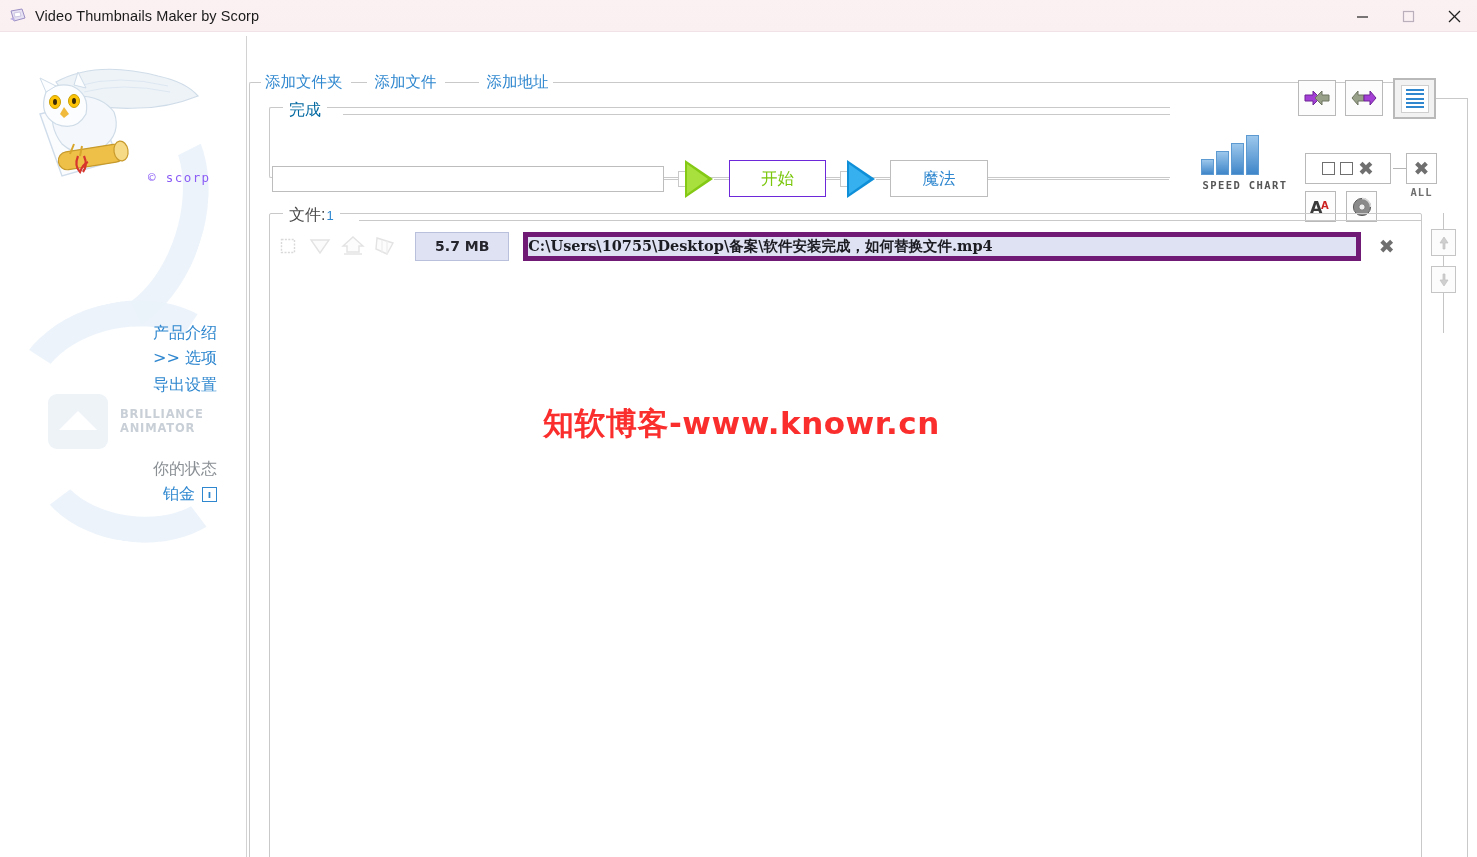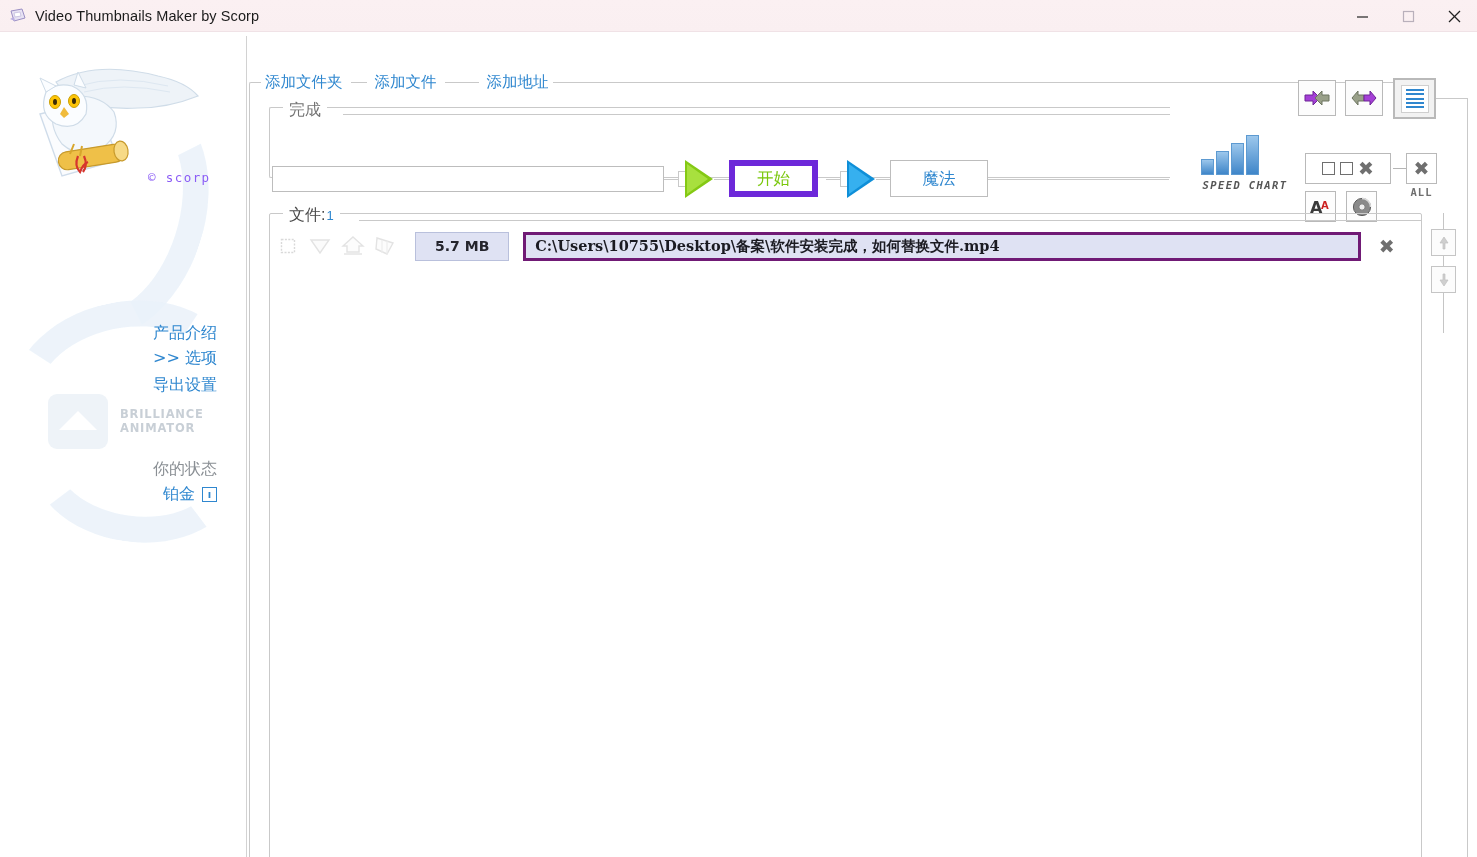--- a/index.html
+++ b/index.html
@@ -158,21 +158,21 @@
 
   
   #group-done {
     position: absolute; left: 22px; top: 59px;
     width: 901px; height: 71px;
     border: 1px solid #c9c9c9; border-right: none;
     border-radius: 2px 0 0 2px;
   }
   #done-legend {
     position: absolute; left: 36px; top: 52px; background: #fff;
-    padding: 0 6px; color: #737373; font-size: 16px; z-index: 4;
+    padding: 0 6px; color: #0369a1; font-size: 16px; z-index: 4;
     font-family: "DejaVu Sans", sans-serif;
   }
   #done-topline {
     position: absolute; left: 96px; top: 66px; width: 827px; height: 1px; background: #c9c9c9;
   }
   #progressbar {
     position: absolute; left: 25px; top: 118px; width: 392px; height: 26px;
     border: 1px solid #bdbdbd; background: #fff;
   }
   .link-stub {
@@ -189,22 +189,22 @@
     border-top: 19px solid transparent; border-bottom: 19px solid transparent;
     border-left: 28px solid #84c914;
   }
   #tri-green-shine {
     position: absolute; left: 440px; top: 116px; width: 0; height: 0;
     border-top: 15px solid transparent; border-bottom: 15px solid transparent;
     border-left: 21px solid #a8e03e;
   }
   #stub-2 { left: 467px; top: 131px; width: 15px; }
   #btn-start {
-    position: absolute; left: 482px; top: 112px; width: 89px; height: 37px;
-    border: 6px solid #6d28d9; background: #fff; cursor: pointer;
+    position: absolute; left: 482px; top: 112px; width: 97px; height: 37px;
+    border: 1px solid #6d28d9; background: #fff; cursor: pointer;
     display: flex; align-items: center; justify-content: center;
     color: #7ac70c; font-size: 16.5px;
     font-family: "DejaVu Sans", sans-serif;
   }
   #stub-3 { left: 579px; top: 131px; width: 14px; }
   #sq-2 { left: 593px; top: 123px; width: 16px; height: 16px; }
   #tri-blue {
     left: 600px; top: 112px;
     border-top: 19px solid transparent; border-bottom: 19px solid transparent;
     border-left: 28px solid #0f8fd8;
@@ -225,21 +225,20 @@
   #stub-5 { left: 741px; top: 131px; width: 181px; }
 
   
   #speedchart { position: absolute; left: 948px; top: 81px; width: 100px; height: 62px; }
   #speedchart .bars { position: absolute; left: 6px; bottom: 16px; display: flex; align-items: flex-end; gap: 2px; }
   #speedchart .bars i { display: block; width: 13px; background: linear-gradient(to bottom,#9cc7ec,#3f86c9); border:1px solid #5d9ad1; }
   #speedchart .cap {
     position: absolute; left: 0; bottom: 0; width: 100px; text-align: center;
     color: #565656; font-size: 10.5px; letter-spacing: 1.4px; font-weight: bold;
     font-family: "DejaVu Sans Mono", monospace;
-    font-style: italic;
   }
 
   
   #closegroup {
     position: absolute; left: 1058px; top: 105px; width: 86px; height: 31px;
     border: 1px solid #b9b9b9; background: #fff;
     display: flex; align-items: center; justify-content: center; gap: 5px;
   }
   .mini-sq { width: 13px; height: 13px; border: 1.6px solid #6f6f6f; }
   #closedash { position: absolute; left: 1146px; top: 120px; width: 13px; height: 1px; background: #b5b5b5; }
@@ -283,22 +282,22 @@
   .rowicon { width: 34px; height: 30px; display: flex; align-items: center; justify-content: center; }
   #file-size {
     width: 99px; height: 29px; margin-left: 14px;
     border: 1px solid #b9c0dc; background: #dfe2f3;
     display: flex; align-items: center; justify-content: center;
     color: #25252d; font-size: 14px; font-weight: bold;
     font-family: "DejaVu Sans", sans-serif;
   }
   #file-path {
     width: 882px; height: 29px; margin-left: 14px;
-    border: 3px solid #701a75; background: #dfe2f3;
-    display: flex; align-items: center; padding-left: 9px;
+    border: 5px solid #701a75; background: #dfe2f3;
+    display: flex; align-items: center; 
     color: #1b1b22; font-size: 14.5px; font-weight: bold; overflow: hidden;
     white-space: nowrap;
     font-family: "DejaVu Serif", serif;
   }
   #file-del { margin-left: 12px; width: 28px; height: 28px; display: flex; align-items: center; justify-content: center; }
 
   
   #updown-line { position: absolute; left: 1196px; top: 165px; width: 1px; height: 120px; background: #c5c5c5; }
   .ud-btn {
     position: absolute; left: 1184px; width: 25px; height: 27px;
@@ -553,16 +552,17 @@
     <svg width="12" height="16" viewBox="0 0 12 16">
         <path d="M6 2 L10 8 L7 8 L7 14 L5 14 L5 8 L2 8 Z" fill="#cfcfcf" stroke="#bfbfbf" stroke-width=".7"></path>
       </svg>
   </div>
   <div class="ud-btn" id="ud-down">
     <svg width="12" height="16" viewBox="0 0 12 16">
         <path d="M6 14 L10 8 L7 8 L7 2 L5 2 L5 8 L2 8 Z" fill="#cfcfcf" stroke="#bfbfbf" stroke-width=".7"></path>
       </svg>
   </div>
 
+  <div id="watermark">知软博客-www.knowr.cn</div>
 
   <div id="quick-legend">快速设置</div>
 
 </div>
 
 </body></html>

